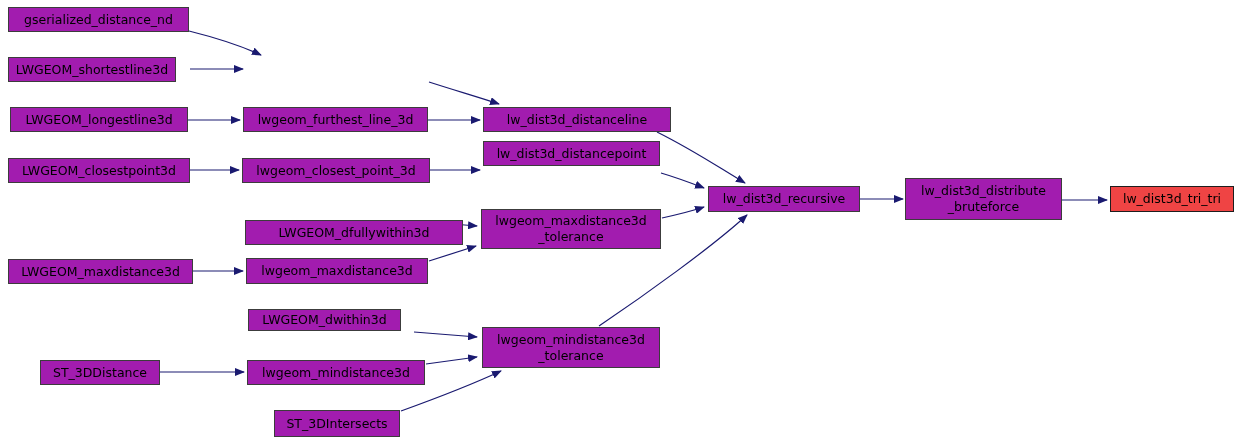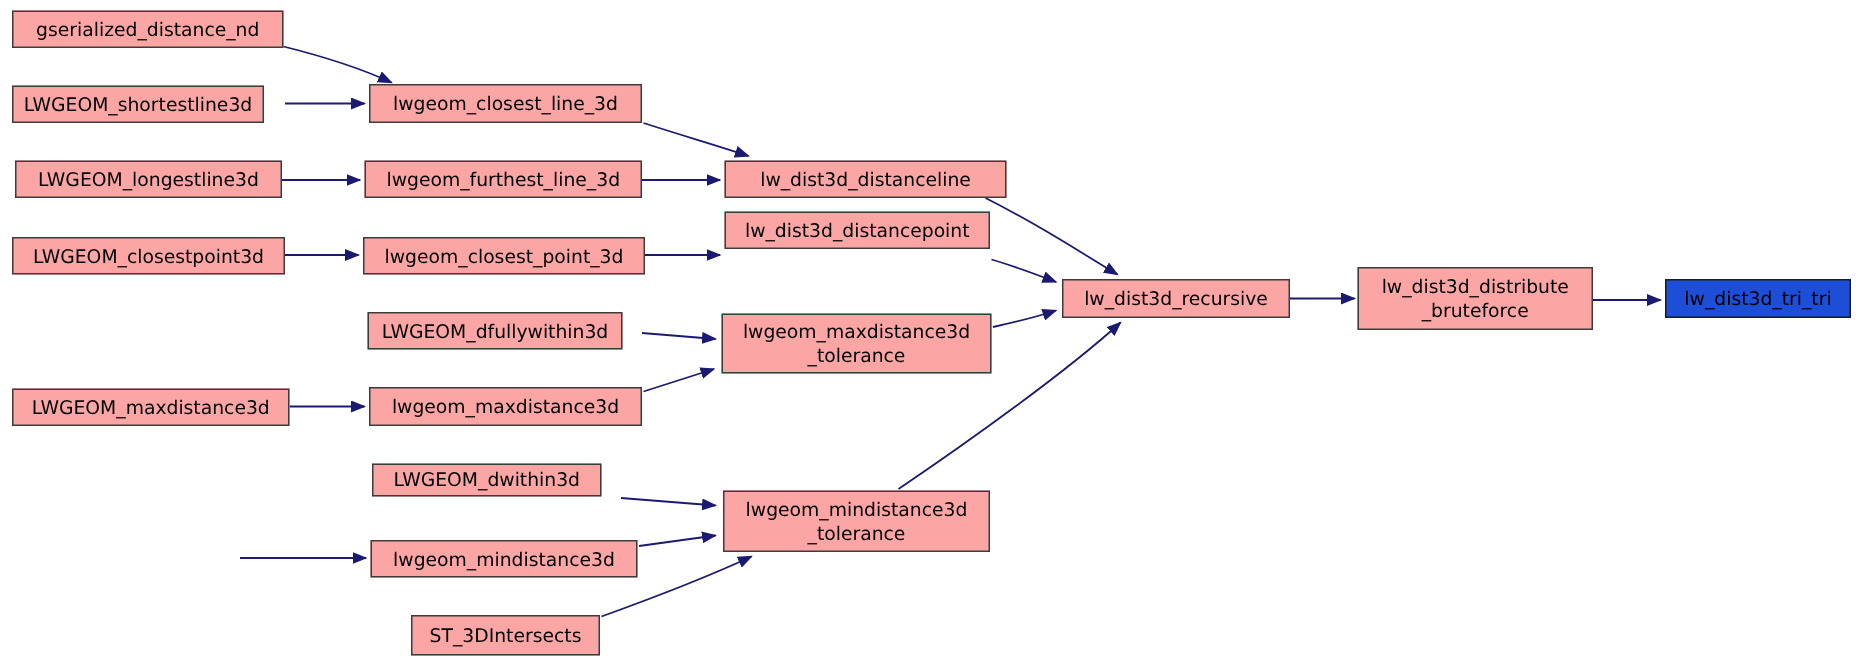--- a/index.html
+++ b/index.html
@@ -10,30 +10,30 @@
     font-family:"DejaVu Sans","Liberation Sans",sans-serif;
     overflow:hidden;
   }
   #edges{position:absolute;left:0;top:0;width:1241px;height:443px;}
   .node{
     position:absolute;
     box-sizing:border-box;
     display:flex;align-items:center;justify-content:center;
     text-align:center;
     border:1.5px solid #3c3c3c;
-    background:#fca5a5;
+    background:#a21caf;
     color:#000000;
     font-size:12.5px;
     line-height:16px;
     white-space:pre-line;
     cursor:pointer;
     z-index:2;
   }
   .node.highlight{
-    background:#1d4ed8;
+    background:#ef4444;
     border-color:#1d1d1d;
     cursor:default;
   }
   .edge{stroke:#1a1a70;stroke-width:1.2;fill:none;}
 </style>
 </head>
 <body>
 
 <div id="canvas">
 
@@ -62,52 +62,52 @@
     <path class="edge" d="M401,411 C437,398 471,385 501,371" marker-end="url(#arrow)"></path>
     <path class="edge" d="M599,326 C645,295 712,247 747,215" marker-end="url(#arrow)"></path>
     <path class="edge" d="M860,199 L903,199" marker-end="url(#arrow)"></path>
     <path class="edge" d="M1062,200 L1107,200" marker-end="url(#arrow)"></path>
   </svg>
 
   <div class="node" style="left:8px;top:7px;width:181px;height:25px">gserialized_distance_nd</div>
 
   <div class="node" style="left:8px;top:57px;width:168px;height:25px">LWGEOM_shortestline3d</div>
 
-  <div class="node" style="left:246px;top:56px;width:182px;height:26px">lwgeom_closest_line_3d</div>
 
   <div class="node" style="left:10px;top:107px;width:178px;height:25px">LWGEOM_longestline3d</div>
 
   <div class="node" style="left:243px;top:107px;width:185px;height:25px">lwgeom_furthest_line_3d</div>
 
   <div class="node" style="left:483px;top:107px;width:188px;height:25px">lw_dist3d_distanceline</div>
 
   <div class="node" style="left:8px;top:158px;width:182px;height:25px">LWGEOM_closestpoint3d</div>
 
   <div class="node" style="left:242px;top:158px;width:188px;height:25px">lwgeom_closest_point_3d</div>
 
   <div class="node" style="left:483px;top:141px;width:177px;height:25px">lw_dist3d_distancepoint</div>
 
-  <div class="node" style="left:245px;top:208px;width:170px;height:25px">LWGEOM_dfullywithin3d</div>
+  <div class="node" style="left:245px;top:220px;width:218px;height:25px">LWGEOM_dfullywithin3d</div>
 
   <div class="node" style="left:481px;top:209px;width:180px;height:40px">lwgeom_maxdistance3d
 _tolerance</div>
 
   <div class="node" style="left:8px;top:259px;width:185px;height:25px">LWGEOM_maxdistance3d</div>
 
   <div class="node" style="left:246px;top:258px;width:182px;height:26px">lwgeom_maxdistance3d</div>
 
   <div class="node" style="left:708px;top:186px;width:152px;height:26px">lw_dist3d_recursive</div>
 
   <div class="node" style="left:905px;top:178px;width:157px;height:42px">lw_dist3d_distribute
 _bruteforce</div>
 
   <div class="node highlight" style="left:1110px;top:186px;width:124px;height:26px">lw_dist3d_tri_tri</div>
 
   <div class="node" style="left:248px;top:309px;width:153px;height:22px">LWGEOM_dwithin3d</div>
 
+  <div class="node" style="left:40px;top:360px;width:120px;height:25px">ST_3DDistance</div>
 
   <div class="node" style="left:247px;top:360px;width:178px;height:25px">lwgeom_mindistance3d</div>
 
   <div class="node" style="left:482px;top:327px;width:178px;height:41px">lwgeom_mindistance3d
 _tolerance</div>
 
   <div class="node" style="left:274px;top:410px;width:126px;height:27px">ST_3DIntersects</div>
 
 </div>
 

